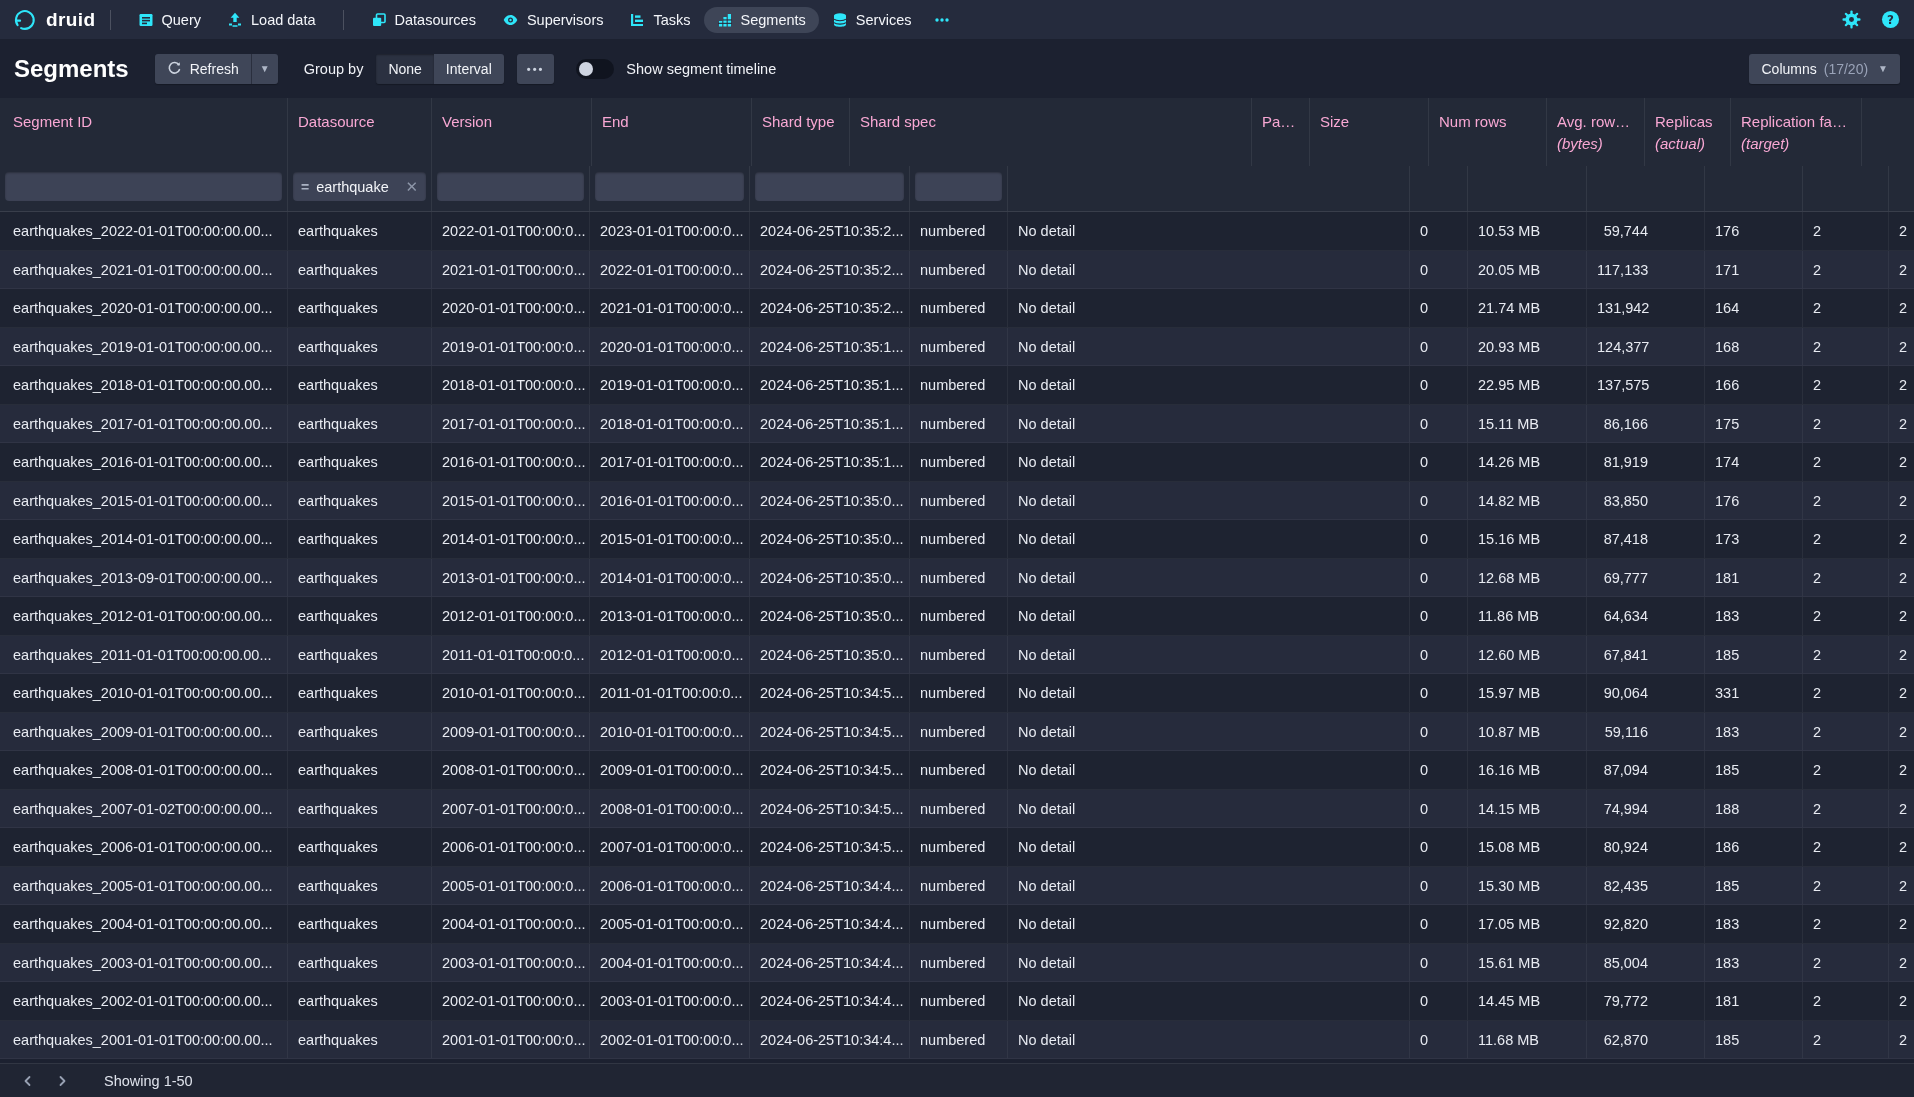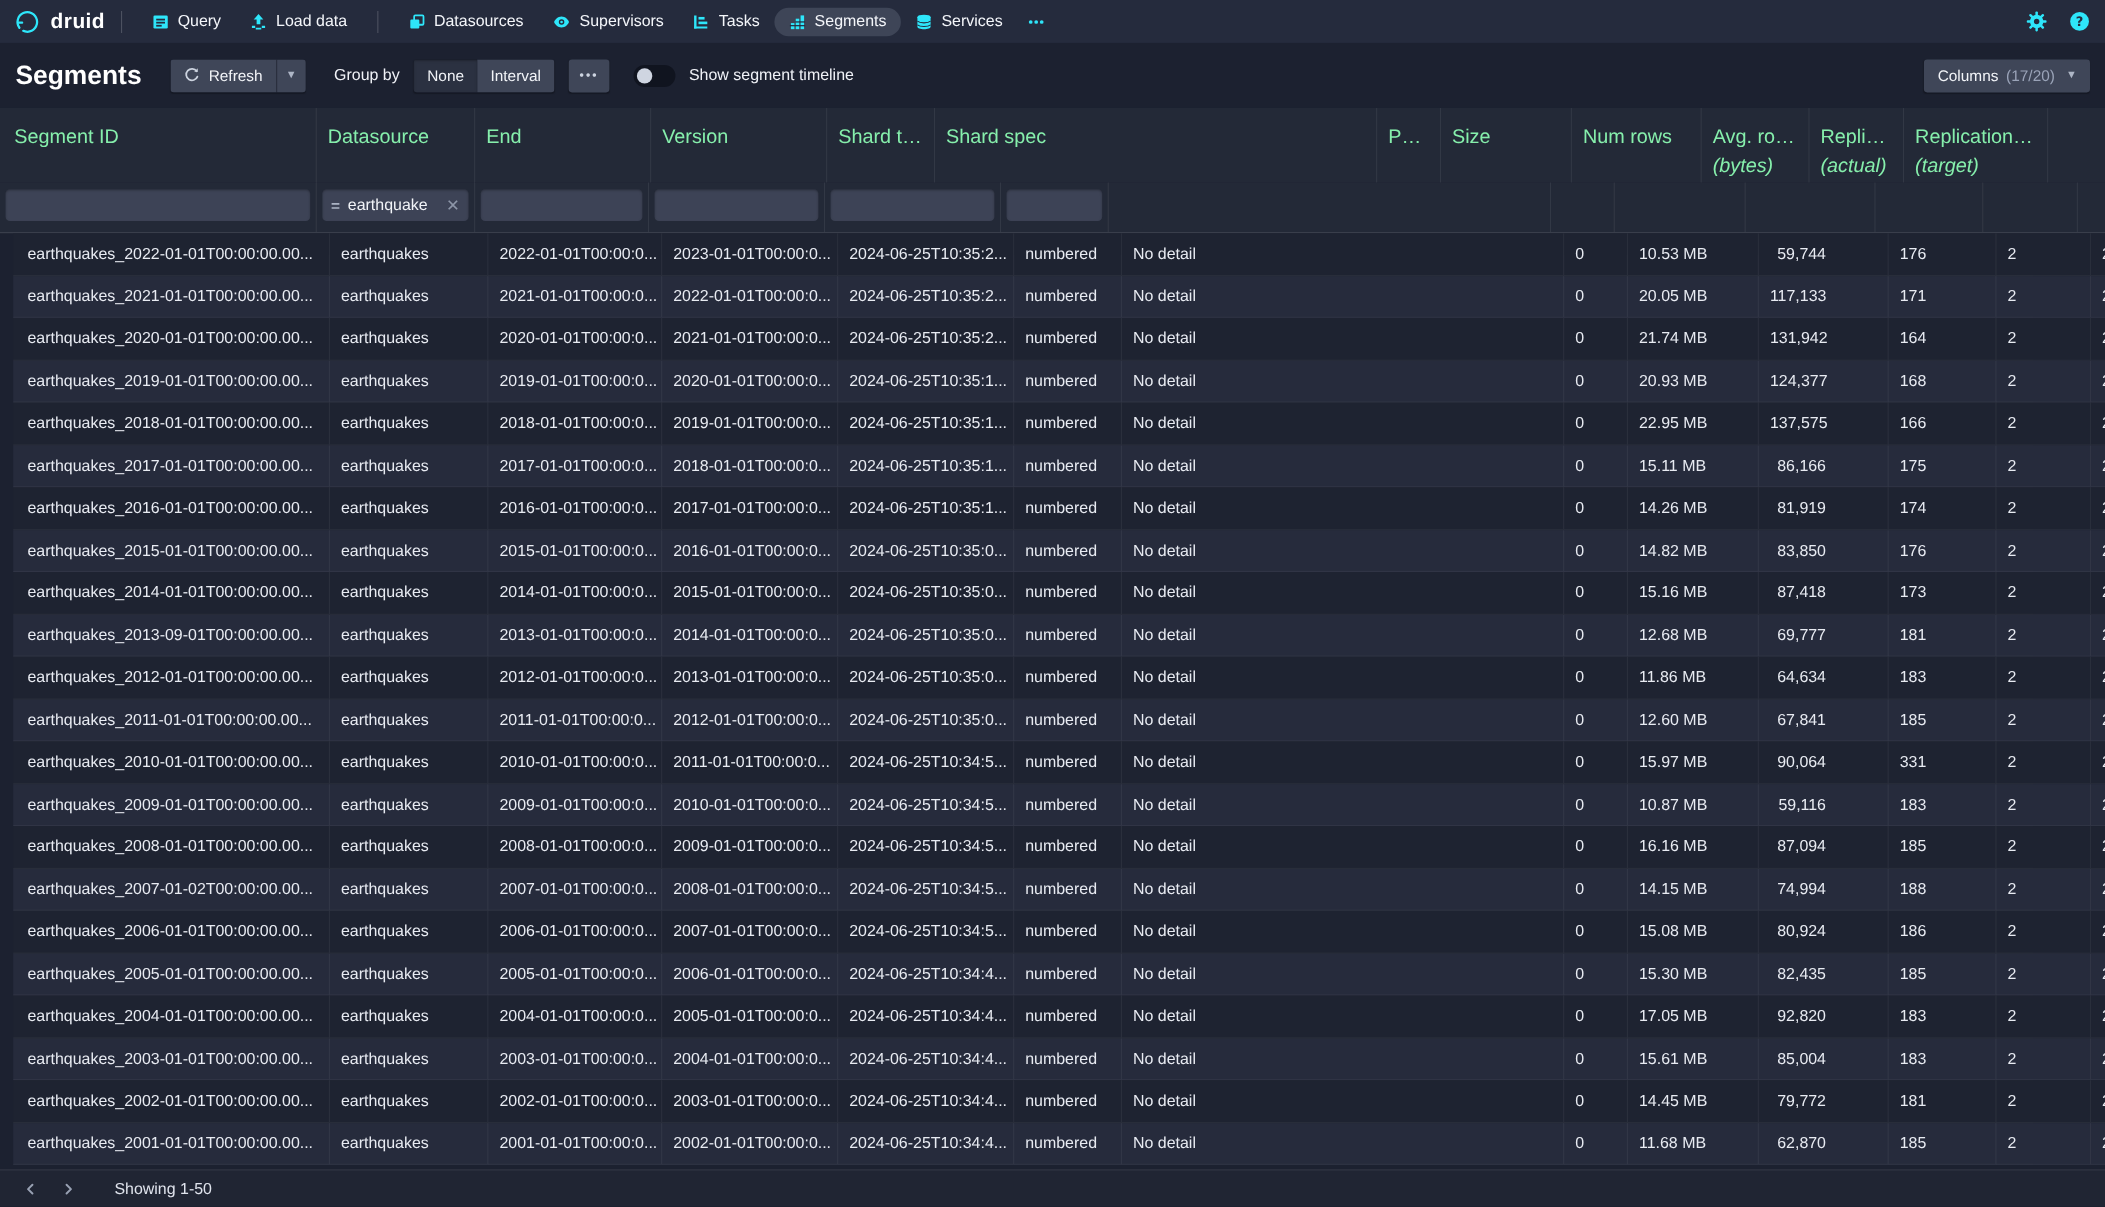--- a/index.html
+++ b/index.html
@@ -57,42 +57,42 @@
   .switch { width:38px; height:20px; border-radius:10px; background:#10141f; position:relative; cursor:pointer; flex:0 0 38px; }
   .switch .knob { position:absolute; left:3px; top:3px; width:14px; height:14px; border-radius:50%; background:#cfd5e1; }
   .muted { color:#9aa3b8; }
 
   
   .tablewrap { flex:1 1 auto; display:flex; flex-direction:column; overflow:hidden; }
   .thead, .tfilters, .trow { display:flex; flex-wrap:nowrap; min-width:2020px; }
   .thead { height:68px; flex:0 0 68px; background:#232937; }
   .th {
     position:relative; padding:13px 10px 0 10px;
-    font-size:18px; color:#86efac; line-height:1.45;
+    font-size:15px; color:#f9a8d4; line-height:1.45;
     border-right:1px solid rgba(255,255,255,.07);
     overflow:hidden; white-space:nowrap; text-overflow:ellipsis;
     cursor:pointer; flex-shrink:0;
   }
   .th .sub { display:block; font-style:italic; }
   .th.sorted::after { content:""; position:absolute; left:0; right:0; bottom:0; height:3px; background:#8e96aa; }
   .tfilters { height:46px; flex:0 0 46px; background:#232937; border-bottom:1px solid rgba(255,255,255,.10); }
   .tf { padding:6px 5px; border-right:1px solid rgba(255,255,255,.07); flex-shrink:0; }
   .tf input {
     width:100%; height:29px; border:none; outline:none; border-radius:4px;
     background:#3d4356; box-shadow:inset 0 1px 2px rgba(0,0,0,.3);
     color:#eef1f6; font-size:14px; padding:0 8px; font-family:"Liberation Sans", sans-serif;
   }
   .chip {
     height:29px; border-radius:4px; background:#3d4356; box-shadow:inset 0 1px 2px rgba(0,0,0,.3);
     display:flex; align-items:center; gap:7px; padding:0 8px; cursor:pointer;
   }
   .chip .op { color:#aab2c3; font-weight:700; font-size:14px; }
   .chip .val { color:#f2f4f8; font-size:14.5px; overflow:hidden; white-space:nowrap; flex:1 1 auto; }
   .chip .x { color:#8d96a8; font-size:15px; flex:0 0 auto; }
-  .tbody { flex:0 0 847px; overflow:hidden;padding-left:12px; }
+  .tbody { flex:0 0 847px; overflow:hidden; }
   .trow { height:38.5px; cursor:pointer; }
   .trow.alt { background:#262b3c; }
   .trow:not(.alt) { background:#1e2331; }
   .td {
     padding:0 10px; font-size:14.5px; color:#e8ebf2; line-height:38.5px;
     border-right:1px solid rgba(255,255,255,.05);
     border-bottom:1px solid rgba(255,255,255,.045);
     overflow:hidden; white-space:nowrap; flex-shrink:0;
   }
   .td.col-segment_id, .th.col-segment_id { padding-left:13px; }
@@ -268,22 +268,22 @@
       <span>Columns</span>
       <span class="muted">(17/20)</span>
       <span class="caret" style="margin-left:3px;">▼</span>
     </div>
   </div>
 
   <div class="tablewrap">
     <div class="thead">
         <div class="th col-segment_id" style="width: 288px;"><span>Segment ID</span></div>
         <div class="th col-datasource" style="width: 144px;"><span>Datasource</span></div>
+        <div class="th col-version" style="width: 160px;"><span>Version</span></div>
         <div class="th col-end" style="width: 160px;"><span>End</span></div>
-        <div class="th col-version" style="width: 160px;"><span>Version</span></div>
         <div class="th col-shard_type" style="width: 98px;"><span>Shard type</span></div>
         <div class="th col-shard_spec" style="width: 402px;"><span>Shard spec</span></div>
         <div class="th col-partition" style="width: 58px;"><span>Partition</span></div>
         <div class="th col-size" style="width: 119px;"><span>Size</span></div>
         <div class="th col-num_rows" style="width: 118px;"><span>Num rows</span></div>
         <div class="th col-avg_row_size" style="width: 98px;"><span>Avg. row size</span><span class="sub">(bytes)</span></div>
         <div class="th col-replicas" style="width: 86px;"><span>Replicas</span><span class="sub">(actual)</span></div>
         <div class="th col-replication_factor" style="width: 131px;"><span>Replication factor</span><span class="sub">(target)</span></div>
       </div>
     <div class="tfilters">

